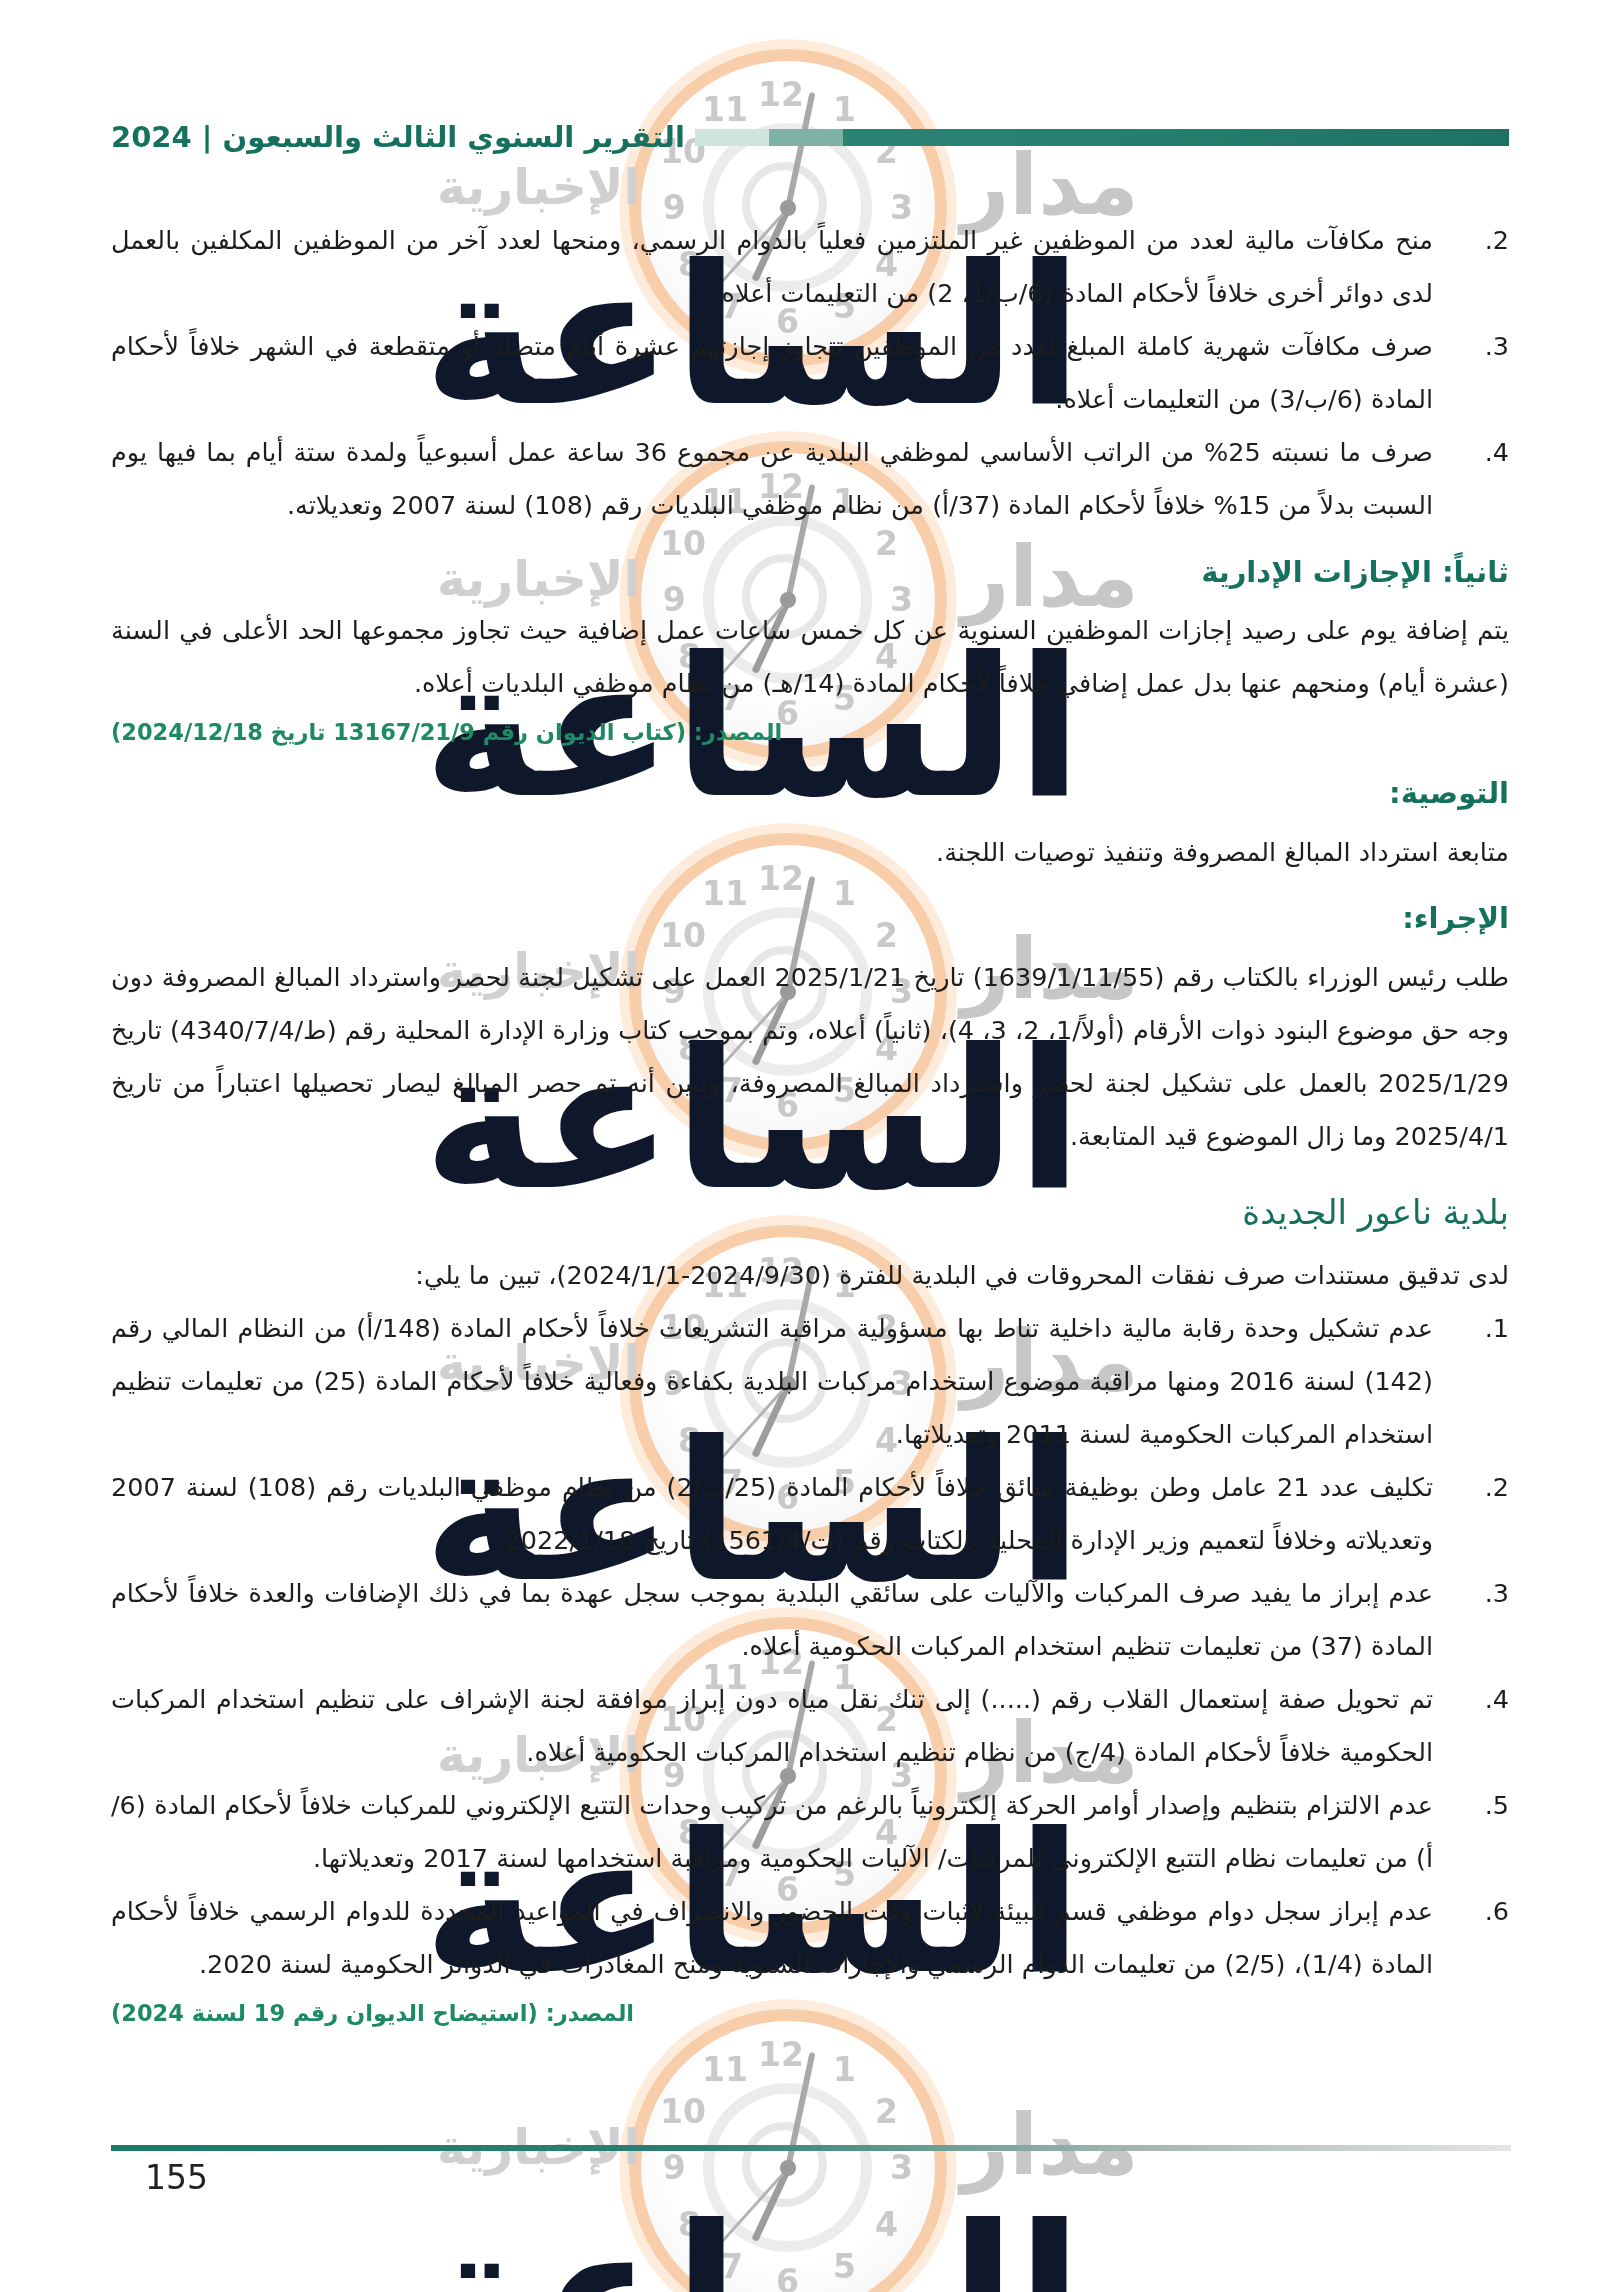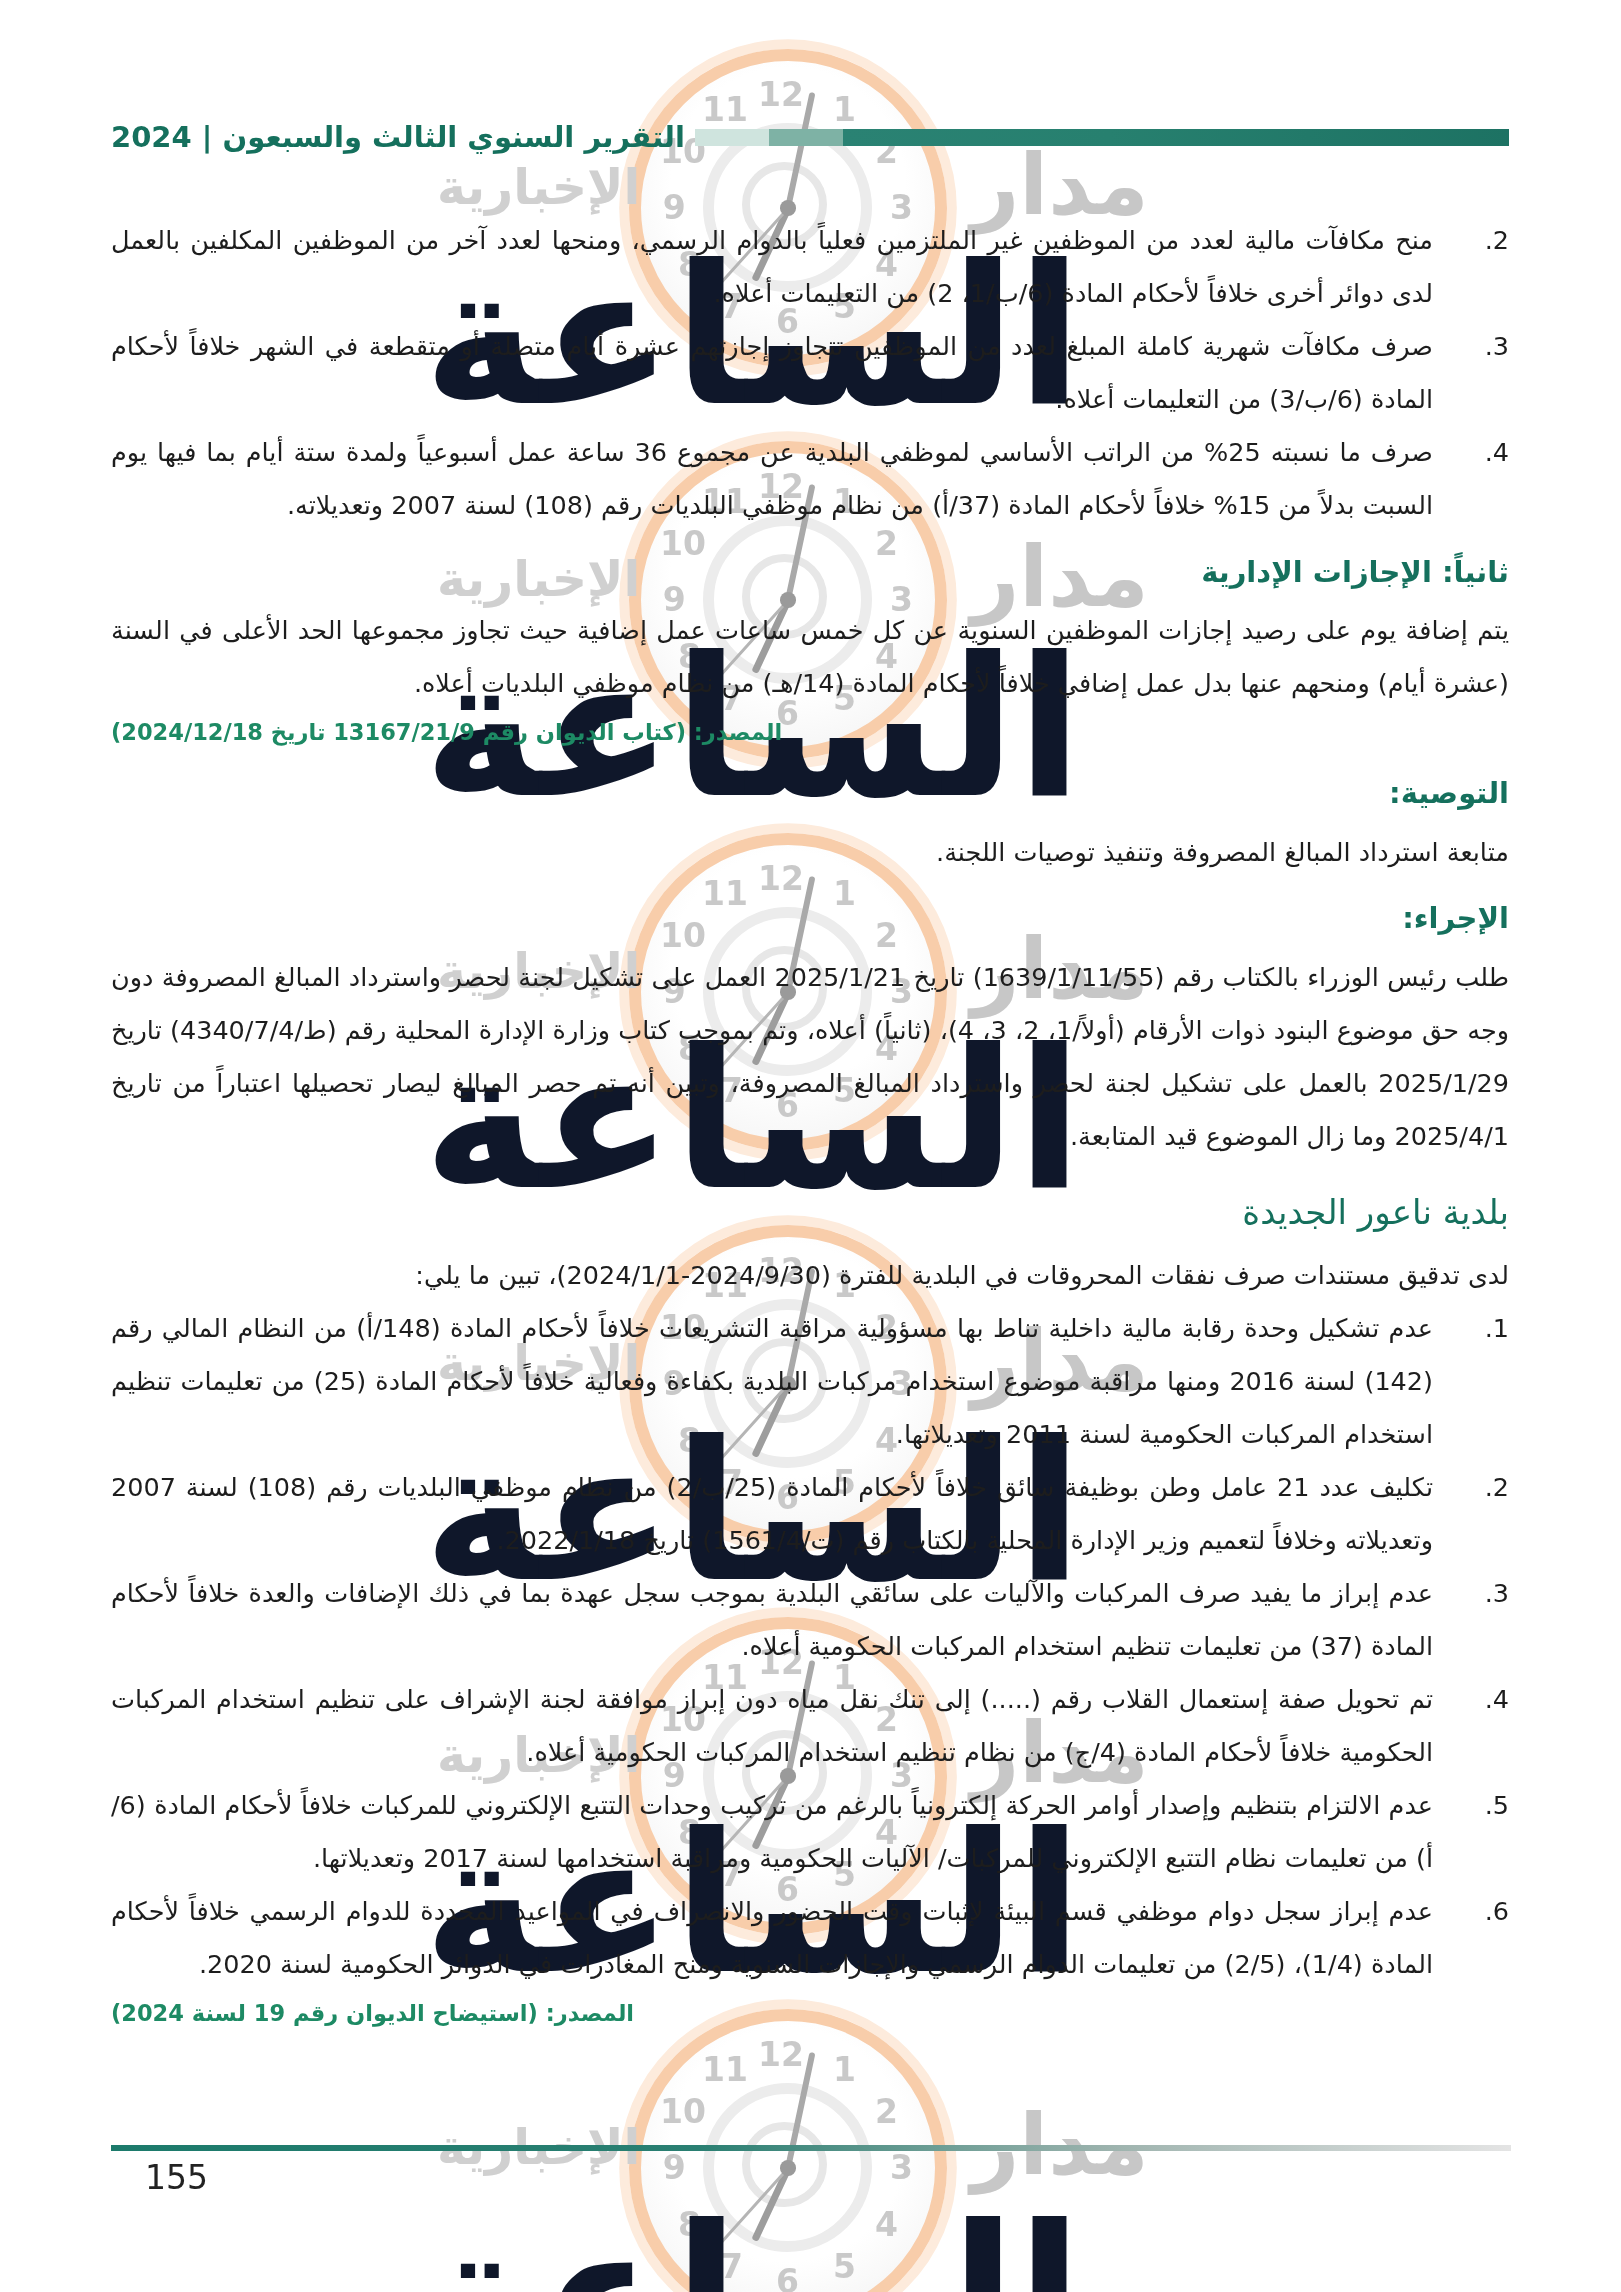--- a/index.html
+++ b/index.html
@@ -17,21 +17,21 @@
   }
   .wm-num{position:absolute;font-size:33px;font-weight:bold;color:#c9c9c9;width:33px;text-align:center;line-height:1;}
   .wm-inner{position:absolute;border-radius:50%;}
   .wm-inner1{left:62px;top:62px;width:147px;height:147px;border:11.8px solid #ececec;}
   .wm-inner2{left:101px;top:101px;width:69px;height:69px;border:8.8px solid #e7e7e7;}
   .wm-hand{position:absolute;bottom:50%;transform-origin:50% 100%;background:#a9a9a9;border-radius:2.9px;}
   .wm-hand.minute{left:calc(50% - 2.9px);width:5.9px;height:118px;transform:rotate(12deg);}
   .wm-hand.hour{left:calc(50% - 2.9px);width:6.9px;height:80px;transform:rotate(205deg);background:#9d9d9d;}
   .wm-hand.second{left:calc(50% - 1px);width:2.9px;height:127px;transform:rotate(222deg);background:#b5b5b5;}
   .wm-dot{position:absolute;left:calc(50% - 7.8px);top:calc(50% - 7.8px);width:15.7px;height:15.7px;border-radius:50%;background:#9a9a9a;}
-  .wm-madar{position:absolute;left:961px;top:94px;font-size:84px;font-weight:bold;color:#c7c7c7;line-height:1;margin-left:10px;}
+  .wm-madar{position:absolute;left:961px;top:94px;font-size:84px;font-weight:bold;color:#c7c7c7;line-height:1;}
   .wm-akhbariya{position:absolute;left:437px;top:114px;font-size:49px;font-weight:bold;color:#d0d0d0;line-height:1;}
   .wm-saaa{position:absolute;left:423px;top:190px;font-size:194px;font-weight:bold;color:#0f172a;line-height:1;}
   
   .content{position:relative;z-index:1;padding:0 112px 0 111px;color:#1d1d1d;}
   .report-header{display:flex;align-items:center;padding-top:118px;}
   .hdr-bar{height:16.7px;}
   .hdr-bar-main{flex:1 1 auto;background:linear-gradient(to left,#1d7263,#27806f 60%,#2a8273);}
   .hdr-bar-mid{flex:0 0 74px;background:#7eb2a5;}
   .hdr-bar-light{flex:0 0 74px;background:#cfe4de;margin-left:9.8px;}
   .report-title{

